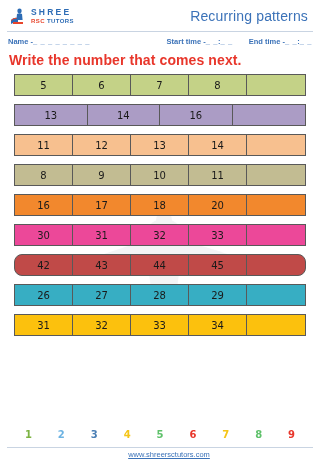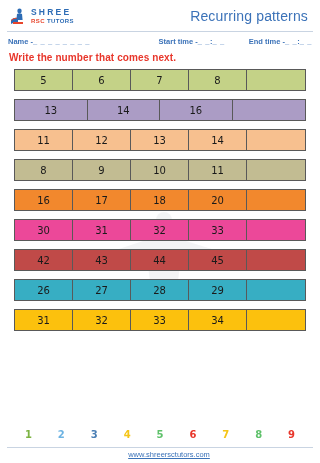--- a/index.html
+++ b/index.html
@@ -83,29 +83,29 @@
     display: flex;
     align-items: flex-end;
     padding: 5px 8px 0 8px;
     font-size: 7.5px;
     color: #3b72b8;
     font-weight: bold;
     white-space: nowrap;
   }
   .meta-name { flex: none; }
   .meta-spacer { flex: 1 1 auto; }
-  .meta-start { flex: none; margin-right: 16px; }
+  .meta-start { flex: none; margin-right: 8px; }
   .meta-end { flex: none; margin-left: 8px; }
   .blanks { letter-spacing: 0.6px; }
 
   
   .instruction {
     position: relative;
     z-index: 2;
-    font-size: 10px;
+    font-size: 14px;
     font-weight: bold;
     color: #e8362b;
     padding: 6px 8px 0 9px;
     letter-spacing: 0.1px;
   }
 
   
   .rows {
     position: relative;
     z-index: 2;
@@ -243,21 +243,21 @@
       <div class="pcell">20</div>
       <div class="pcell"></div>
     </div>
     <div class="prow" style="background: #ec4899;">
       <div class="pcell">30</div>
       <div class="pcell">31</div>
       <div class="pcell">32</div>
       <div class="pcell">33</div>
       <div class="pcell"></div>
     </div>
-    <div class="prow" style="background: rgb(192, 74, 72);">
+    <div class="prow" style="background: rgb(192, 74, 72); border-radius: 8px;">
       <div class="pcell">42</div>
       <div class="pcell">43</div>
       <div class="pcell">44</div>
       <div class="pcell">45</div>
       <div class="pcell"></div>
     </div>
     <div class="prow" style="background: rgb(55, 174, 195);">
       <div class="pcell">26</div>
       <div class="pcell">27</div>
       <div class="pcell">28</div>

